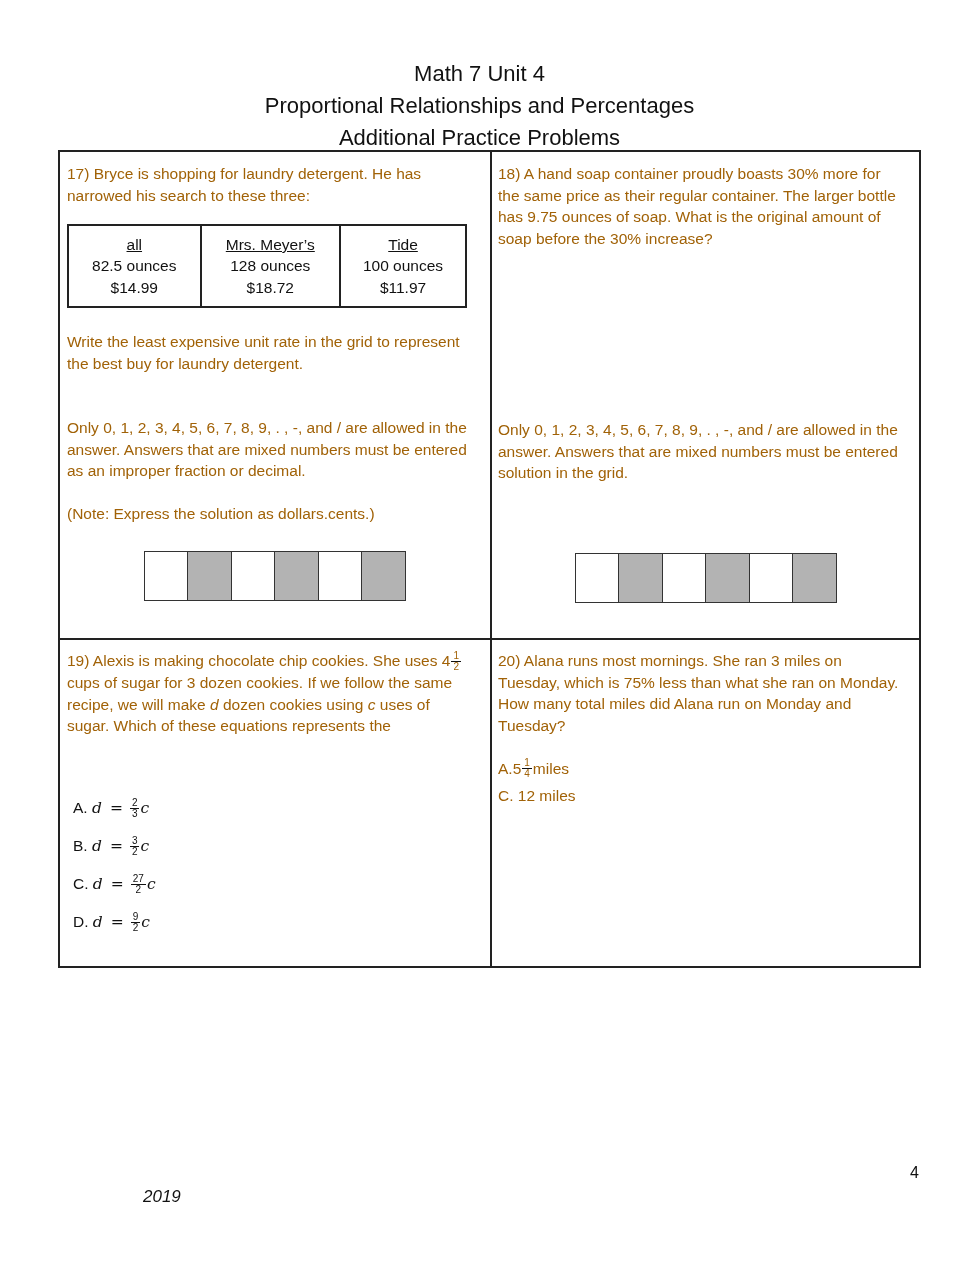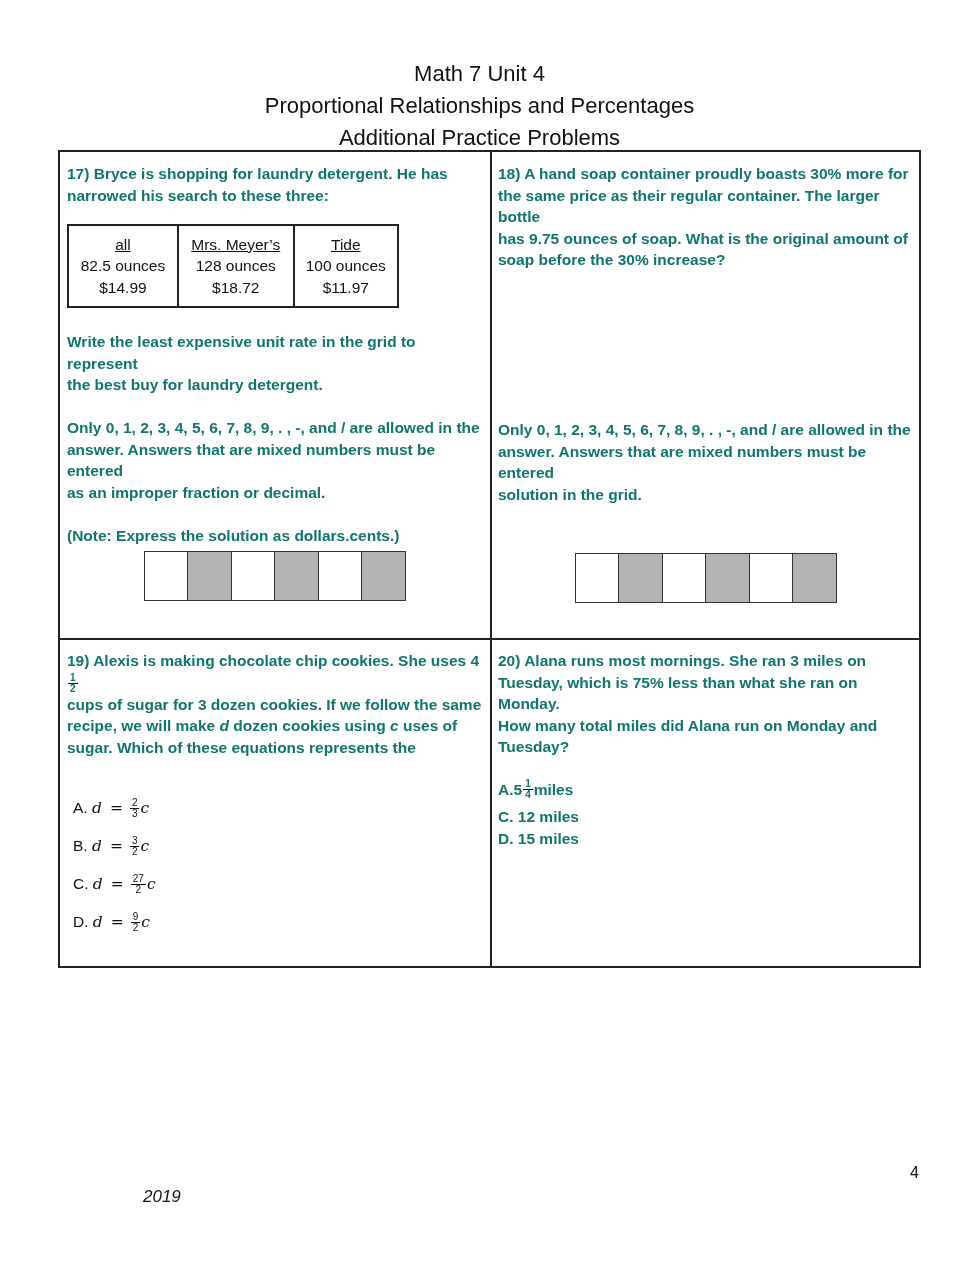--- a/index.html
+++ b/index.html
@@ -10,28 +10,28 @@
     .header {
       position: absolute; left: 0; top: 58px; width: 959px; text-align: center;
       font-size: 22px; line-height: 32px; color: #111;
     }
     .grid {
       position: absolute; left: 58px; top: 150px; width: 863px; height: 818px;
       border: 2px solid #222; box-sizing: border-box;
     }
     .vline { position: absolute; left: 430px; top: 0; width: 2px; height: 100%; background: #222; }
     .hline { position: absolute; left: 0; top: 486px; width: 100%; height: 2px; background: #222; }
-    .cell { position: absolute; font-size: 15.5px; line-height: 21.5px; color: #0f766e; font-weight: bold; }
+    .cell { position: absolute; font-size: 15.5px; line-height: 21.5px; color: #a16207; }
     .c17 { left: 7px; top: 11px; width: 418px; }
     .c18 { left: 438px; top: 11px; width: 420px; }
     .c19 { left: 7px; top: 498px; width: 418px; }
     .c20 { left: 438px; top: 498px; width: 420px; }
     .p { margin: 0; }
     table.products {
-      position: absolute; left: 7px; top: 72px; width: 332px; height: 84px;
+      position: absolute; left: 7px; top: 72px; width: 400px; height: 84px;
       border-collapse: collapse; border: 2px solid #222;
     }
     table.products td {
       border: 2px solid #222; text-align: center; vertical-align: middle;
       font-size: 15.5px; line-height: 21.5px; padding: 0;
     }
     .u { text-decoration: underline; }
     .answer-grid { position: absolute; display: flex; height: 50px; }
     .answer-grid .box {
       width: 43px; height: 48px; border: 1.5px solid #333; margin-left: -1.5px; background: #fff;
@@ -169,18 +169,17 @@
     <p class="p">Tuesday?</p>
     <p class="p" style="margin-top:21.5px; height:27px; display:flex; align-items:flex-start;">
         <span>A.5</span>
         <span class="frac">
           <span class="num">1</span>
           <span class="den">4</span>
         </span>
         <span>miles</span>
       </p>
     <p class="p">C. 12 miles</p>
-    <p class="p">D. 15 miles</p>
   </div>
 </div>
 
 <div class="page-num">4</div>
 <div class="year">2019</div>
 
 </body></html>

